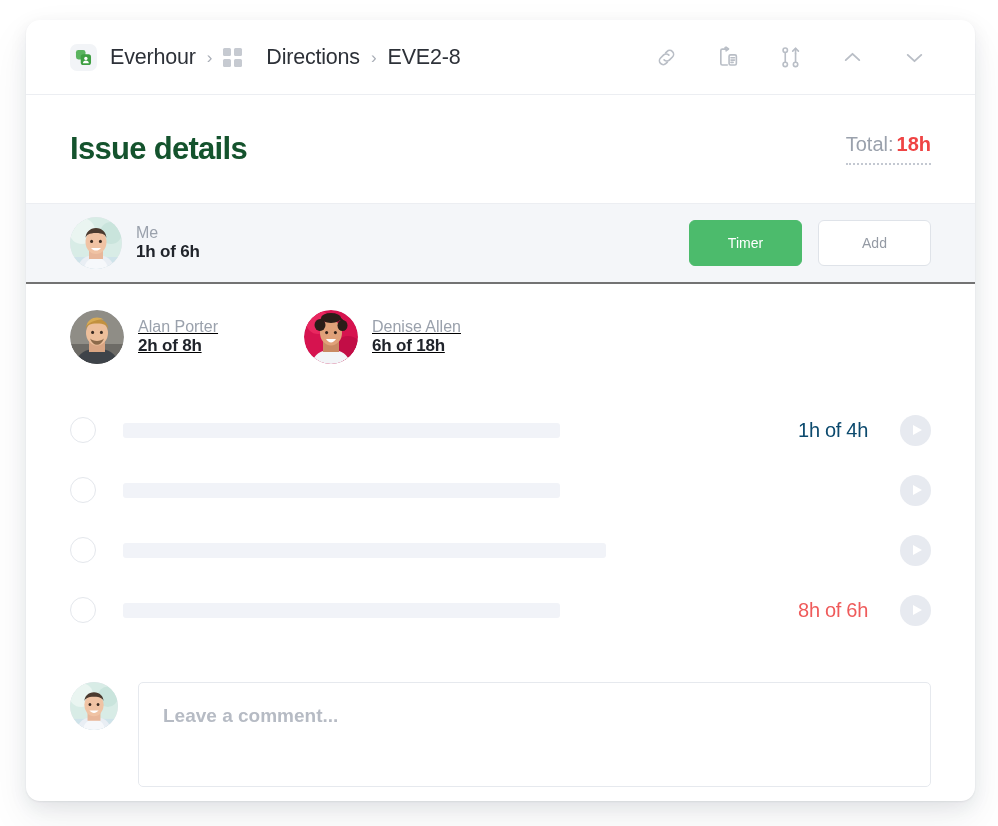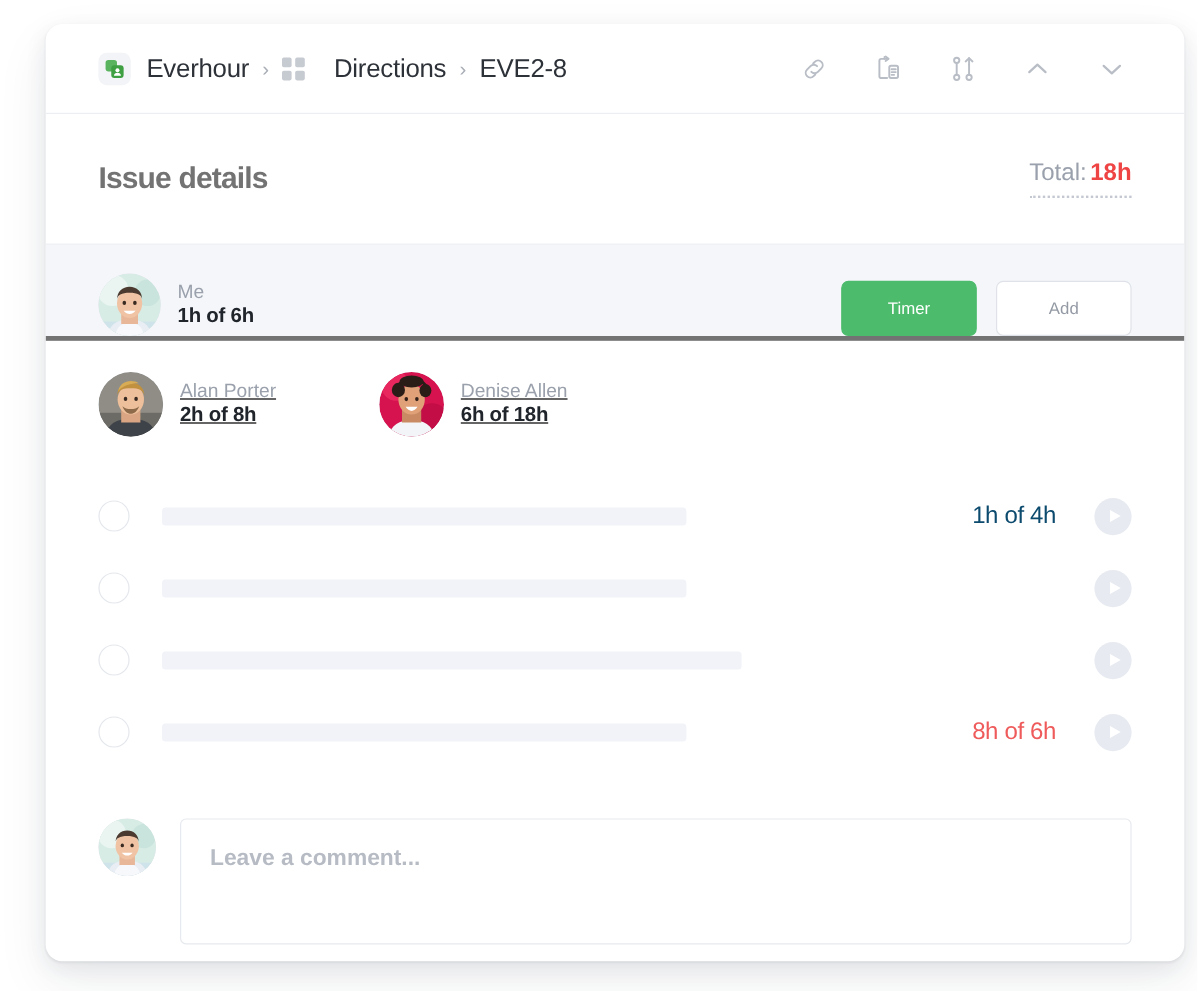--- a/index.html
+++ b/index.html
@@ -16,21 +16,21 @@
     position: relative;
     width: 998px;
     height: 826px;
     background: #ffffff;
     overflow: hidden;
   }
 
   
   .card {
     position: absolute;
-    left: 38px;
+    left: 26px;
     top: 20px;
     width: 949px;
     height: 781px;
     background: #ffffff;
     border-radius: 14px;
     box-shadow: 0 1px 2px rgba(26,38,62,.07),
                 0 6px 18px rgba(26,38,62,.08),
                 0 18px 44px rgba(26,38,62,.07);
     overflow: hidden;
   }
@@ -114,45 +114,45 @@
 
   
   .details-row {
     height: 109px;
     display: flex;
     align-items: center;
     padding: 0 44px 0 44px;
     border-bottom: 1px solid #eceef2;
   }
   .page-title {
-    font-size: 25px;
+    font-size: 31px;
     font-weight: bold;
-    color: #737373;
+    color: #14532d;
     letter-spacing: -.7px;
     flex: 1;
   }
   .stats { display: flex; align-items: center; gap: 33px; }
   .stat {
     font-size: 20px;
     white-space: nowrap;
     padding-bottom: 7px;
     border-bottom: 2px dotted #c3c8d1;
     cursor: pointer;
   }
   .stat .lbl { color: #9aa1ac; font-weight: normal; }
   .stat .val { color: #ef4444; font-weight: bold; margin-left: 3px; }
 
   
   .me-band {
     height: 80px;
     background: #f4f6f9;
     display: flex;
-    align-items: flex-end;
+    align-items: center;
     padding: 0 44px 0 44px;
-    border-bottom: 4px solid #737373;
+    border-bottom: 2px solid #737373;
   }
   .person {
     display: flex;
     align-items: center;
     gap: 14px;
   }
   .person-meta { line-height: 1.22; }
   .person-name { font-size: 16px; color: #9aa1ac; }
   .person-time { font-size: 17px; color: #20242b; font-weight: bold; letter-spacing: -.2px; }
 

